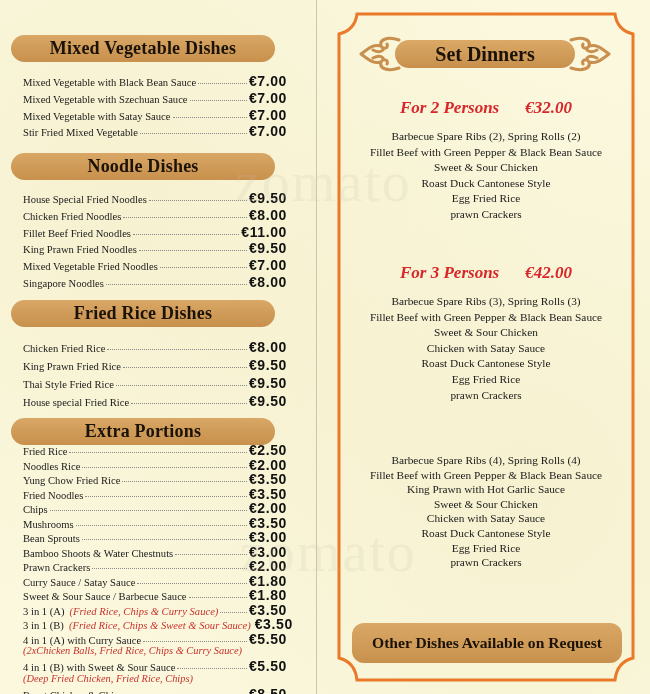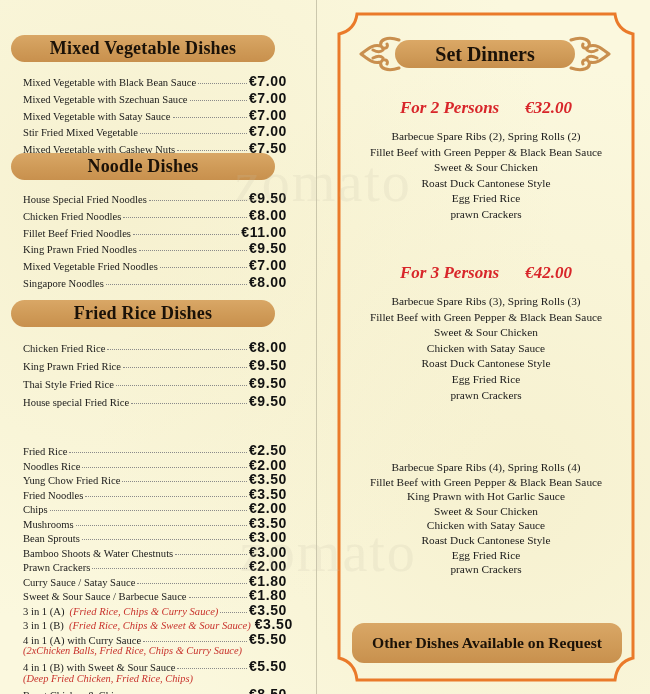--- a/index.html
+++ b/index.html
@@ -115,25 +115,20 @@
       <div class="row">
           <span class="name">Mixed Vegetable with Satay Sauce</span>
           <span class="dots"></span>
           <span class="price">€7.00</span>
         </div>
       <div class="row">
           <span class="name">Stir Fried Mixed Vegetable</span>
           <span class="dots"></span>
           <span class="price">€7.00</span>
         </div>
-      <div class="row">
-          <span class="name">Mixed Vegetable with Cashew Nuts</span>
-          <span class="dots"></span>
-          <span class="price">€7.50</span>
-        </div>
     </div>
 
     <div class="pill" style="top:129px;">Noodle Dishes</div>
     <div class="items" style="top:166px;">
       <div class="row">
           <span class="name">House Special Fried Noodles</span>
           <span class="dots"></span>
           <span class="price">€9.50</span>
         </div>
       <div class="row">
@@ -180,20 +175,21 @@
           <span class="dots"></span>
           <span class="price">€9.50</span>
         </div>
       <div class="row" style="height:18px">
           <span class="name">House special Fried Rice</span>
           <span class="dots"></span>
           <span class="price">€9.50</span>
         </div>
     </div>
 
+    <div class="pill" style="top:394px;">Extra Portions</div>
     <div class="items" style="top:418px;">
       <div class="row" style="height:14.5px">
           <span class="name">Fried Rice</span>
           <span class="dots"></span>
           <span class="price">€2.50</span>
         </div>
       <div class="row" style="height:14.5px">
           <span class="name">Noodles Rice</span>
           <span class="dots"></span>
           <span class="price">€2.00</span>
@@ -313,21 +309,21 @@
         <div class="set-line">Fillet Beef with Green Pepper &amp; Black Bean Sauce</div>
         <div class="set-line">Sweet &amp; Sour Chicken</div>
         <div class="set-line">Chicken with Satay Sauce</div>
         <div class="set-line">Roast Duck Cantonese Style</div>
         <div class="set-line">Egg Fried Rice</div>
         <div class="set-line">prawn Crackers</div>
       </div>
     </div>
 
     <div class="set" style="top:435px;">
-      <div class="set-list" style="margin-top:13px;">
+      <div class="set-list" style="margin-top:6px;">
         <div class="set-line" style="height:14.6px;line-height:14.6px">Barbecue Spare Ribs (4), Spring Rolls (4)</div>
         <div class="set-line" style="height:14.6px;line-height:14.6px">Fillet Beef with Green Pepper &amp; Black Bean Sauce</div>
         <div class="set-line" style="height:14.6px;line-height:14.6px">King Prawn with Hot Garlic Sauce</div>
         <div class="set-line" style="height:14.6px;line-height:14.6px">Sweet &amp; Sour Chicken</div>
         <div class="set-line" style="height:14.6px;line-height:14.6px">Chicken with Satay Sauce</div>
         <div class="set-line" style="height:14.6px;line-height:14.6px">Roast Duck Cantonese Style</div>
         <div class="set-line" style="height:14.6px;line-height:14.6px">Egg Fried Rice</div>
         <div class="set-line" style="height:14.6px;line-height:14.6px">prawn Crackers</div>
       </div>
     </div>

